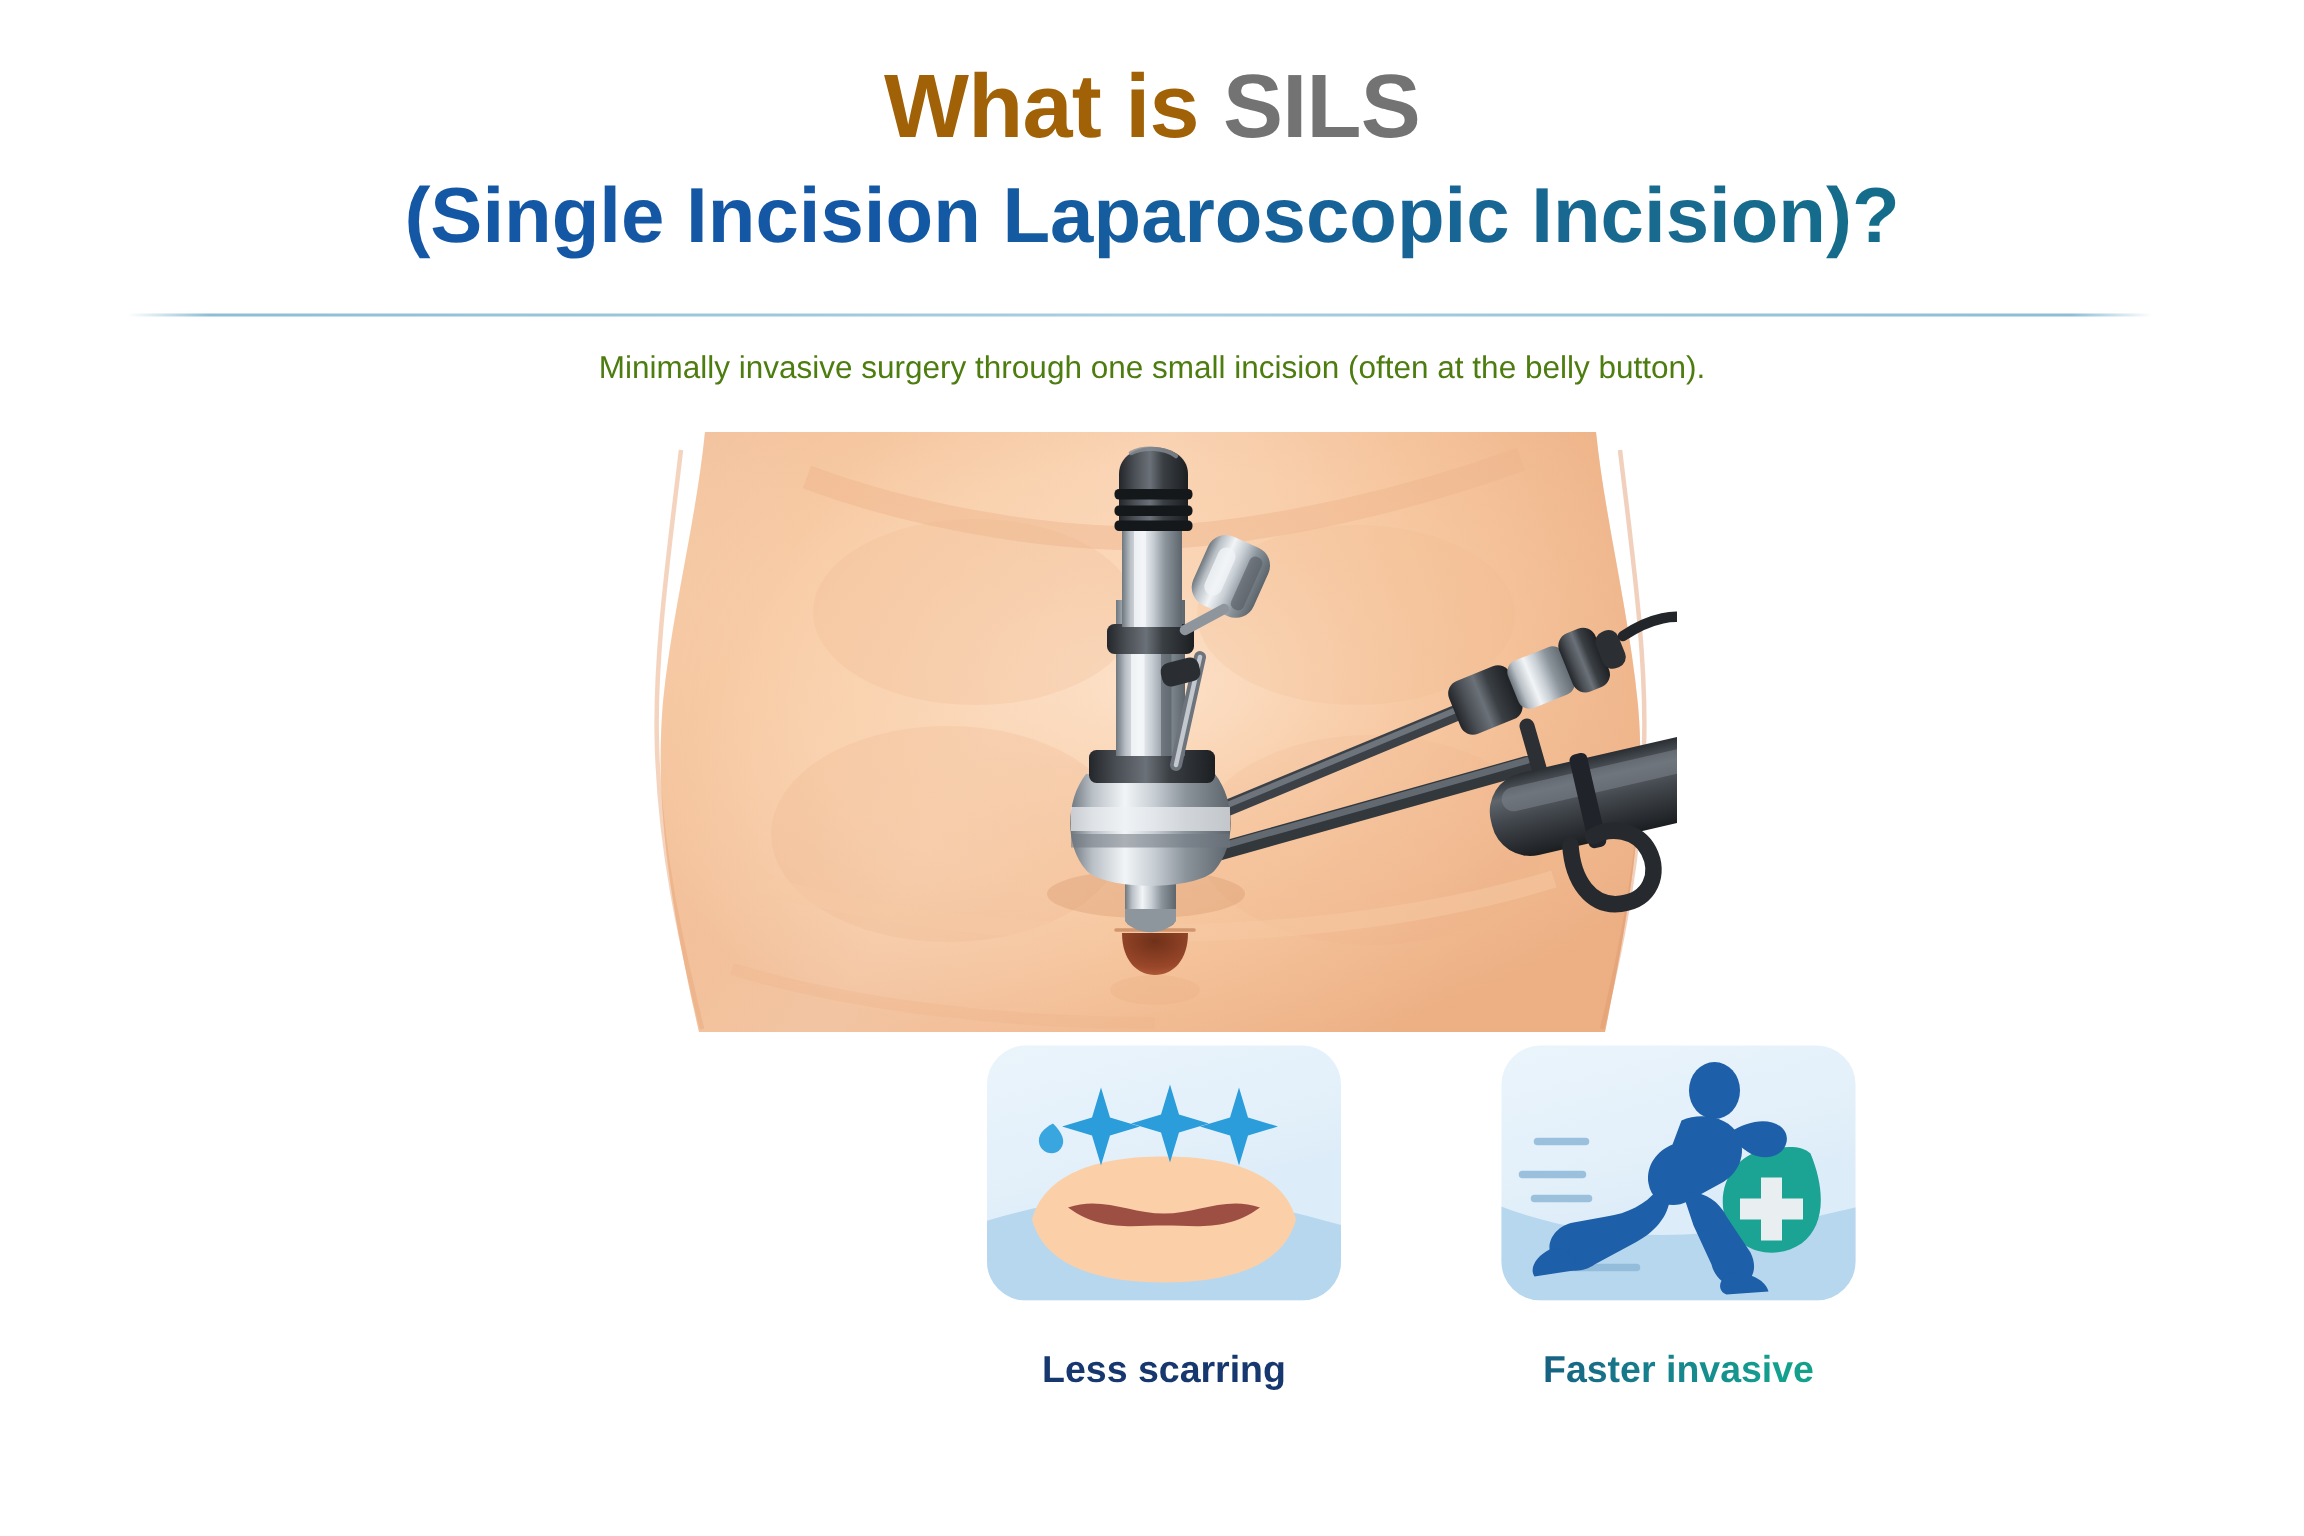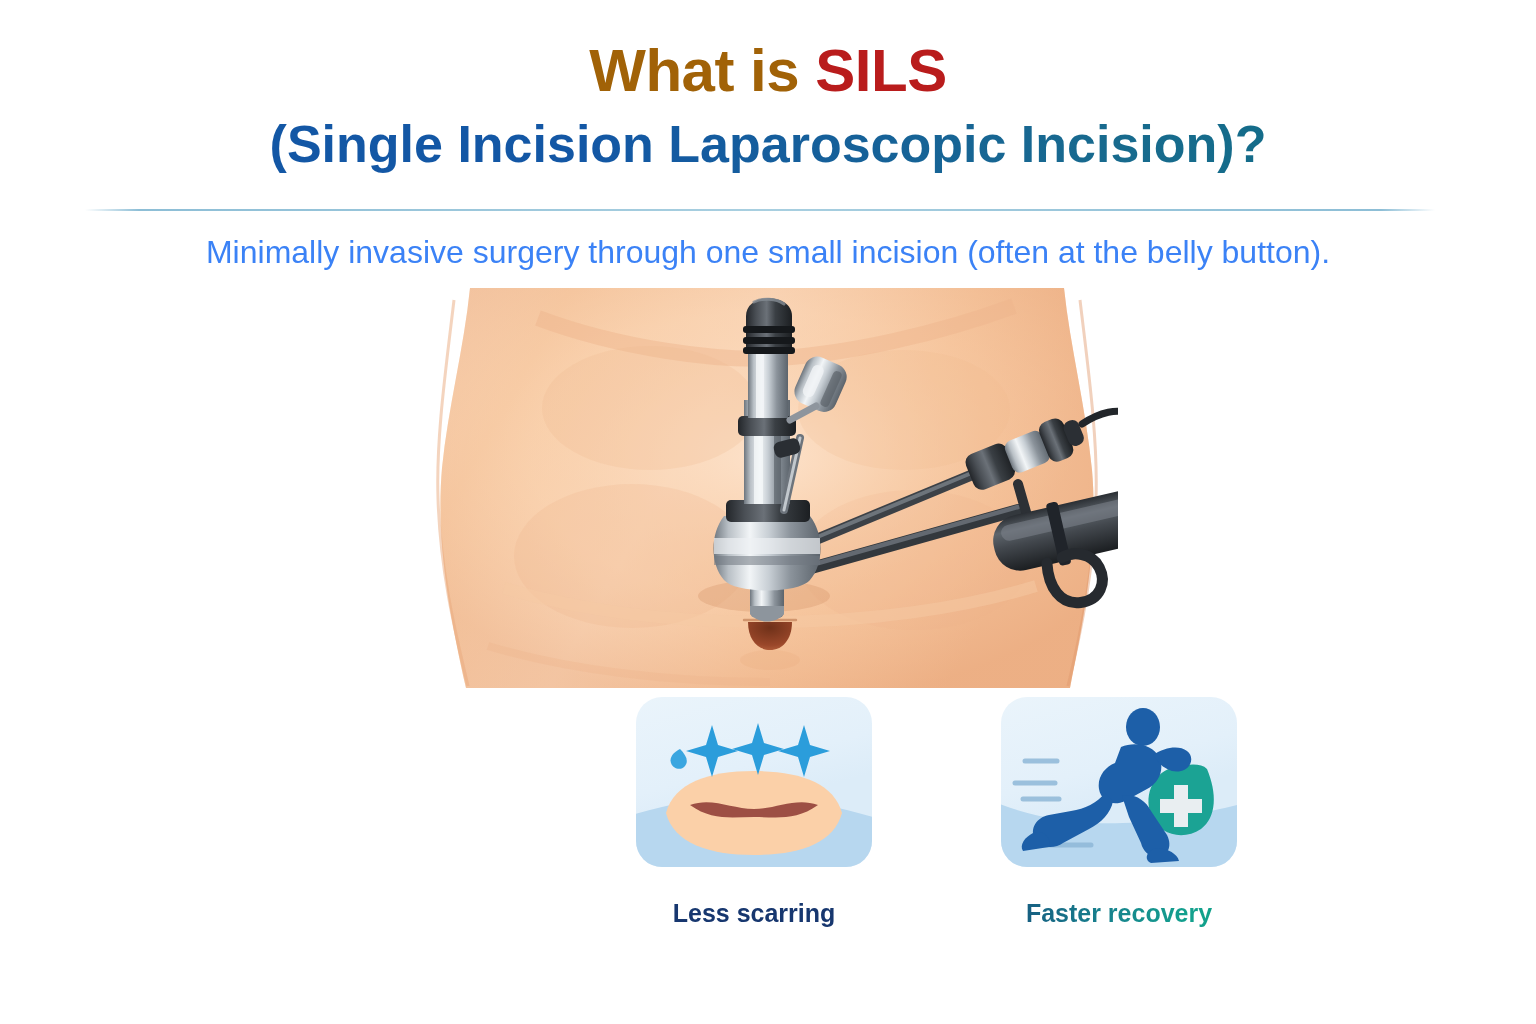--- a/index.html
+++ b/index.html
@@ -13,44 +13,44 @@
   }
   .stage { position:relative; width:1536px; height:1024px; background:#fff; }
 
   
   .title-block { position:absolute; top:34px; left:0; width:1536px; text-align:center; }
   .title-line1 {
     font-size:60px; font-weight:bold; letter-spacing:-0.5px;
     line-height:74px; white-space:nowrap;
   }
   .t-what { color:#a16207;margin-top:10px; }
-  .t-sils { color:#b91c1c; }
+  .t-sils { color:#737373; }
   .title-line2 {
     font-size:52px; font-weight:bold; line-height:72px; white-space:nowrap;
     background:linear-gradient(90deg,#1357a5 0%,#1357a5 38%,#186a8e 72%,#0e7083 100%);
     -webkit-background-clip:text; background-clip:text; color:transparent;
   }
   .divider {
     position:absolute; top:209px; left:85px; width:1350px; height:2px;
     background:linear-gradient(90deg,rgba(141,190,214,0) 0%,#8dbed6 4%,#a8cfe0 50%,#8dbed6 96%,rgba(141,190,214,0) 100%);
   }
   .subtitle {
     position:absolute; top:234px; left:0; width:1536px; text-align:center;
-    font-size:32px; color:#3b82f6; white-space:nowrap;
+    font-size:21px; color:#4d7c0f; white-space:nowrap;
   }
 
   
   .hero { position:absolute; left:418px; top:288px; width:700px; height:400px; }
   .hero svg { display:block; }
 
   
   .cards { position:absolute; left:0; top:697px; width:1536px; height:260px; }
   .card { position:absolute; width:236px; }
   .card.c0 { left:266px; }
-  .card.c1 { left:636px; }
+  .card.c1 { left:658px; }
   .card.c2 { left:1001px; }
   .card-tile {
     position:relative; width:236px; height:170px; border-radius:26px; overflow:hidden;
     background:linear-gradient(165deg,#eaf4fb 0%,#e3f0fa 42%,#dcecf8 60%,#dcecf8 100%);
   }
   .tile-wave {
     position:absolute; left:-4px; bottom:0; width:248px; height:78px;
   }
   .card-label {
     margin-top:32px; text-align:center; font-size:25px; font-weight:bold;
@@ -263,17 +263,17 @@
             <ellipse cx="142" cy="30" rx="17" ry="19"></ellipse>
             <path d="M 120 50 C 134 44 152 48 158 60 C 164 72 158 86 146 92 L 124 104 C 112 110 100 104 98 92 C 96 80 104 70 114 66 Z"></path>
             <path d="M 152 58 C 164 50 178 48 186 54 C 194 60 190 72 180 74 C 172 76 164 72 158 66 Z"></path>
             <path d="M 121 99 C 132 96 144 102 150 114 L 166 138 C 172 150 166 160 156 160 C 148 160 142 154 140 146 L 128 120 Z"></path>
             <path d="M 104 96 C 96 106 84 112 70 114 L 48 118 C 36 120 28 132 34 142 C 40 152 54 152 62 146 L 88 132 C 100 126 110 116 112 104 Z"></path>
             <path d="M 152 152 C 164 150 176 156 178 164 L 150 166 C 144 164 144 156 152 152 Z"></path>
             <path d="M 32 136 C 24 140 18 148 22 154 L 48 150 C 52 142 42 132 32 136 Z"></path>
           </g>
         </svg>
       </div>
-      <div class="card-label grad">Faster recovery</div>
+      <div class="card-label grad">Faster invasive</div>
     </div>
 
   </div>
 </div>
 
 </body></html>

